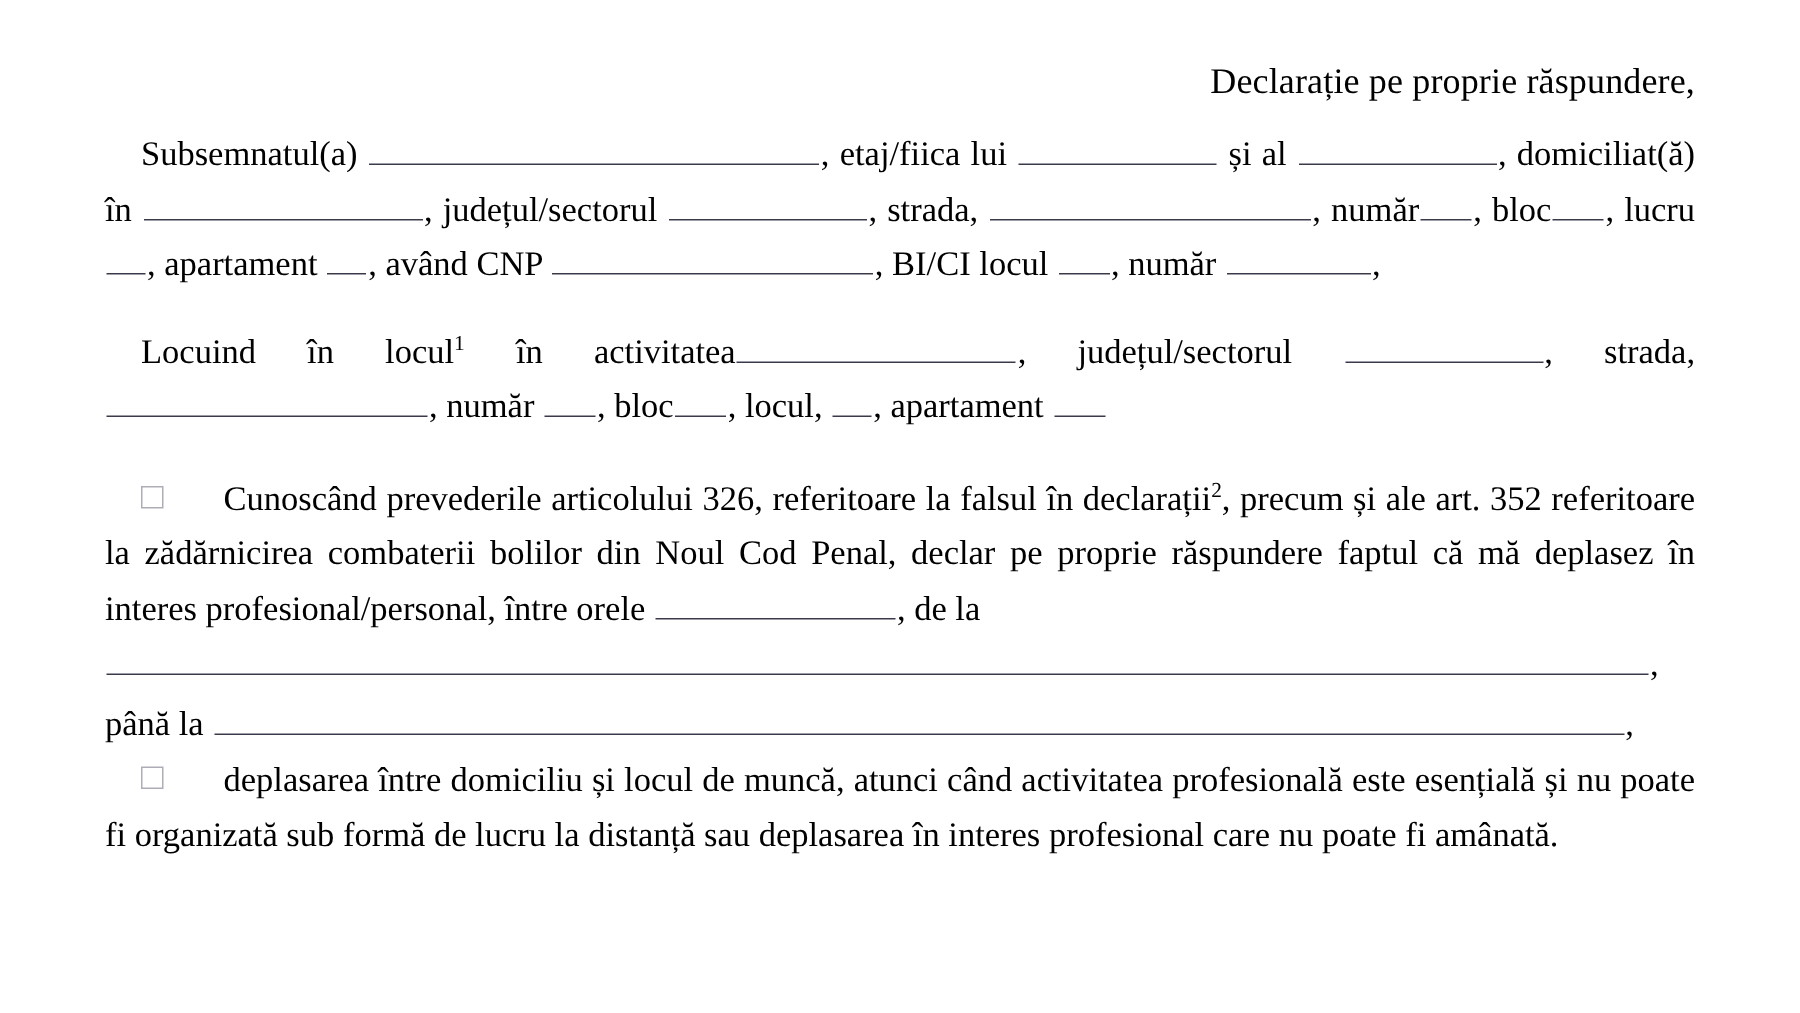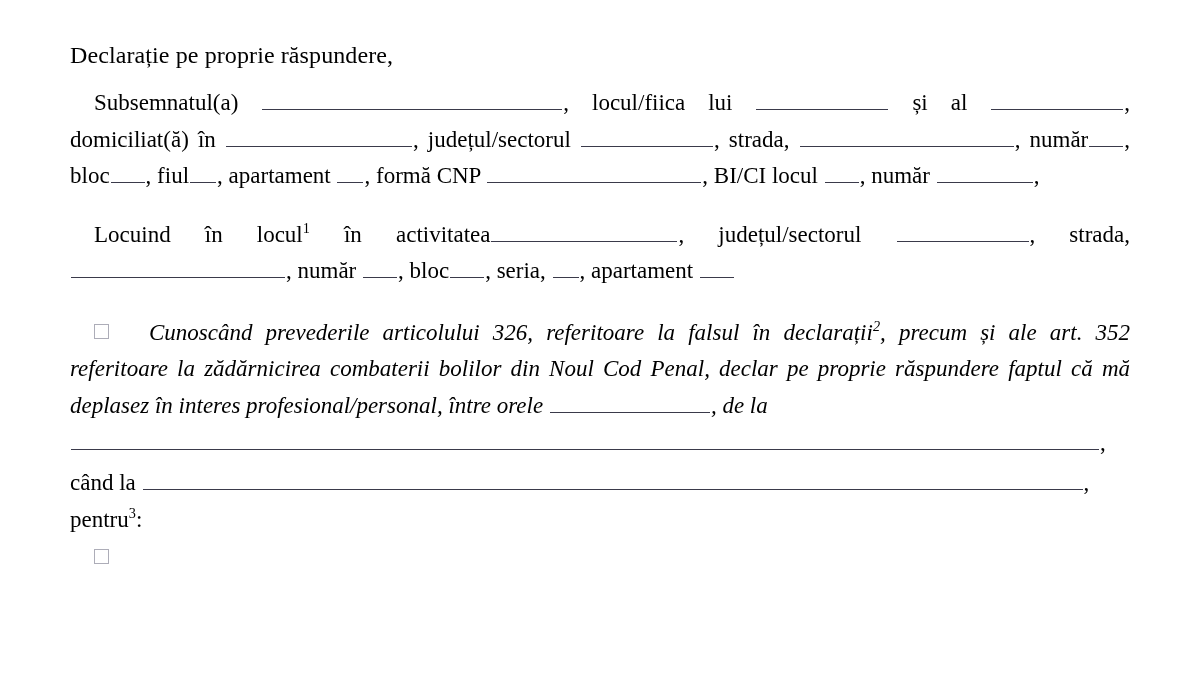--- a/index.html
+++ b/index.html
@@ -17,36 +17,36 @@
   }
   .page {
     position: relative;
     width: 1200px;
     height: 675px;
     background: #ffffff;
     box-sizing: border-box;
     padding: 0 70px;
   }
   .doc-title {
-    text-align: left;
+    text-align: right;
     font-size: 24px;
     line-height: 30px;
     padding-top: 40px;
     letter-spacing: 0.1px;
   }
   .para {
     font-size: 23px;
     line-height: 36.5px;
     text-align: justify;
     text-justify: inter-word;
     margin: 0;
   }
   .blk1 { margin-top: 15px; }
   .blk2 { margin-top: 22px; }
-  .blk3 { margin-top: 25px; font-style: italic; }
+  .blk3 { margin-top: 25px; }
   .blk4 { margin-top: 1px; }
   .blk5 { margin-top: 3px; }
 
   
   .rule {
     display: inline-block;
     border-bottom: 1.6px solid #3a3a4a;
     vertical-align: baseline;
     height: 0.82em;
     margin: 0 1px;
@@ -89,58 +89,55 @@
 </style>
 </head>
 <body style="background: rgb(255, 255, 255); color: rgb(0, 0, 0);">
 
 <div class="page">
 
   <div class="doc-title">Declarație pe proprie răspundere,</div>
 
   <div class="para blk1">
     <span class="cb-lead"></span><span>Subsemnatul(a)</span>
-    <span class="rule mega" style="border-bottom-color: rgb(58, 58, 74);"></span><span>, locul/fiica lui</span>
+    <span class="rule mega" style="border-bottom-color: rgb(58, 58, 74);"></span><span>, etaj/fiica lui</span>
     <span class="rule lg" style="border-bottom-color: rgb(58, 58, 74);"></span>
     <span>și al</span>
     <span class="rule lg" style="border-bottom-color: rgb(58, 58, 74);"></span><span>, domiciliat(ă) în</span>
     <span class="rule xxl" style="border-bottom-color: rgb(58, 58, 74);"></span><span>, județul/sectorul</span>
     <span class="rule lg" style="border-bottom-color: rgb(58, 58, 74);"></span><span>, strada,</span>
-    <span class="rule huge" style="border-bottom-color: rgb(58, 58, 74);"></span><span>, număr</span><span class="rule xs" style="border-bottom-color: rgb(58, 58, 74);"></span><span>, bloc</span><span class="rule xs" style="border-bottom-color: rgb(58, 58, 74);"></span><span>, fiul</span><span class="rule tiny" style="border-bottom-color: rgb(58, 58, 74);"></span><span>, apartament</span>
-    <span class="rule tiny" style="border-bottom-color: rgb(58, 58, 74);"></span><span>, formă CNP</span>
+    <span class="rule huge" style="border-bottom-color: rgb(58, 58, 74);"></span><span>, număr</span><span class="rule xs" style="border-bottom-color: rgb(58, 58, 74);"></span><span>, bloc</span><span class="rule xs" style="border-bottom-color: rgb(58, 58, 74);"></span><span>, lucru</span><span class="rule tiny" style="border-bottom-color: rgb(58, 58, 74);"></span><span>, apartament</span>
+    <span class="rule tiny" style="border-bottom-color: rgb(58, 58, 74);"></span><span>, având CNP</span>
     <span class="rule huge" style="border-bottom-color: rgb(58, 58, 74);"></span><span>, BI/CI locul</span>
     <span class="rule xs" style="border-bottom-color: rgb(58, 58, 74);"></span><span>, număr</span>
     <span class="rule md" style="border-bottom-color: rgb(58, 58, 74);"></span><span>,</span>
   </div>
 
   <div class="para blk2">
     <span class="cb-lead"></span><span>Locuind în locul</span><span class="sup">1</span>
     <span>în activitatea</span><span class="rule xxl" style="border-bottom-color: rgb(58, 58, 74);"></span><span>, județul/sectorul</span>
     <span class="rule lg" style="border-bottom-color: rgb(58, 58, 74);"></span><span>, strada,</span>
     <span class="rule huge" style="border-bottom-color: rgb(58, 58, 74);"></span><span>, număr</span>
-    <span class="rule xs" style="border-bottom-color: rgb(58, 58, 74);"></span><span>, bloc</span><span class="rule xs" style="border-bottom-color: rgb(58, 58, 74);"></span><span>, seria,</span>
+    <span class="rule xs" style="border-bottom-color: rgb(58, 58, 74);"></span><span>, bloc</span><span class="rule xs" style="border-bottom-color: rgb(58, 58, 74);"></span><span>, locul,</span>
     <span class="rule tiny" style="border-bottom-color: rgb(58, 58, 74);"></span><span>, apartament</span>
     <span class="rule xs" style="border-bottom-color: rgb(58, 58, 74);"></span>
   </div>
 
   <div class="para blk3">
     <span class="cb-lead"></span><span class="checkbox" style="border-color: rgb(173, 173, 184);"></span><span class="cb-gap"></span><span>Cunoscând prevederile articolului 326, referitoare la falsul în declarații</span><span class="sup">2</span><span>, precum și ale art. 352 referitoare la  zădărnicirea combaterii bolilor din Noul Cod Penal, declar pe proprie răspundere faptul că mă deplasez în interes profesional/personal, între orele</span>
     <span class="rule xl" style="border-bottom-color: rgb(58, 58, 74);"></span><span>, de la</span>
   </div>
 
   <div class="para blk4">
     <span class="line-row"><span class="rule full" style="border-bottom-color: rgb(58, 58, 74);"></span><span>,</span></span>
   </div>
 
   <div class="para blk5">
-    <span class="line-row"><span>când la</span>
+    <span class="line-row"><span>până la</span>
     <span class="rule near" style="border-bottom-color: rgb(58, 58, 74);"></span><span>,</span></span>
   </div>
 
-  <div class="para blk4">
-    <span>pentru</span><span class="sup">3</span><span>:</span>
-  </div>
 
   <div class="para blk4">
-    <span class="cb-lead"></span><span class="checkbox" style="border-color: rgb(173, 173, 184);"></span><span class="cb-gap"></span>
+    <span class="cb-lead"></span><span class="checkbox" style="border-color: rgb(173, 173, 184);"></span><span class="cb-gap"></span><span>deplasarea între domiciliu și locul de muncă, atunci când activitatea profesională este esențială și nu poate fi organizată sub formă de lucru la distanță sau deplasarea în interes profesional care nu poate fi amânată.</span>
   </div>
 
 </div>
 
 </body></html>

